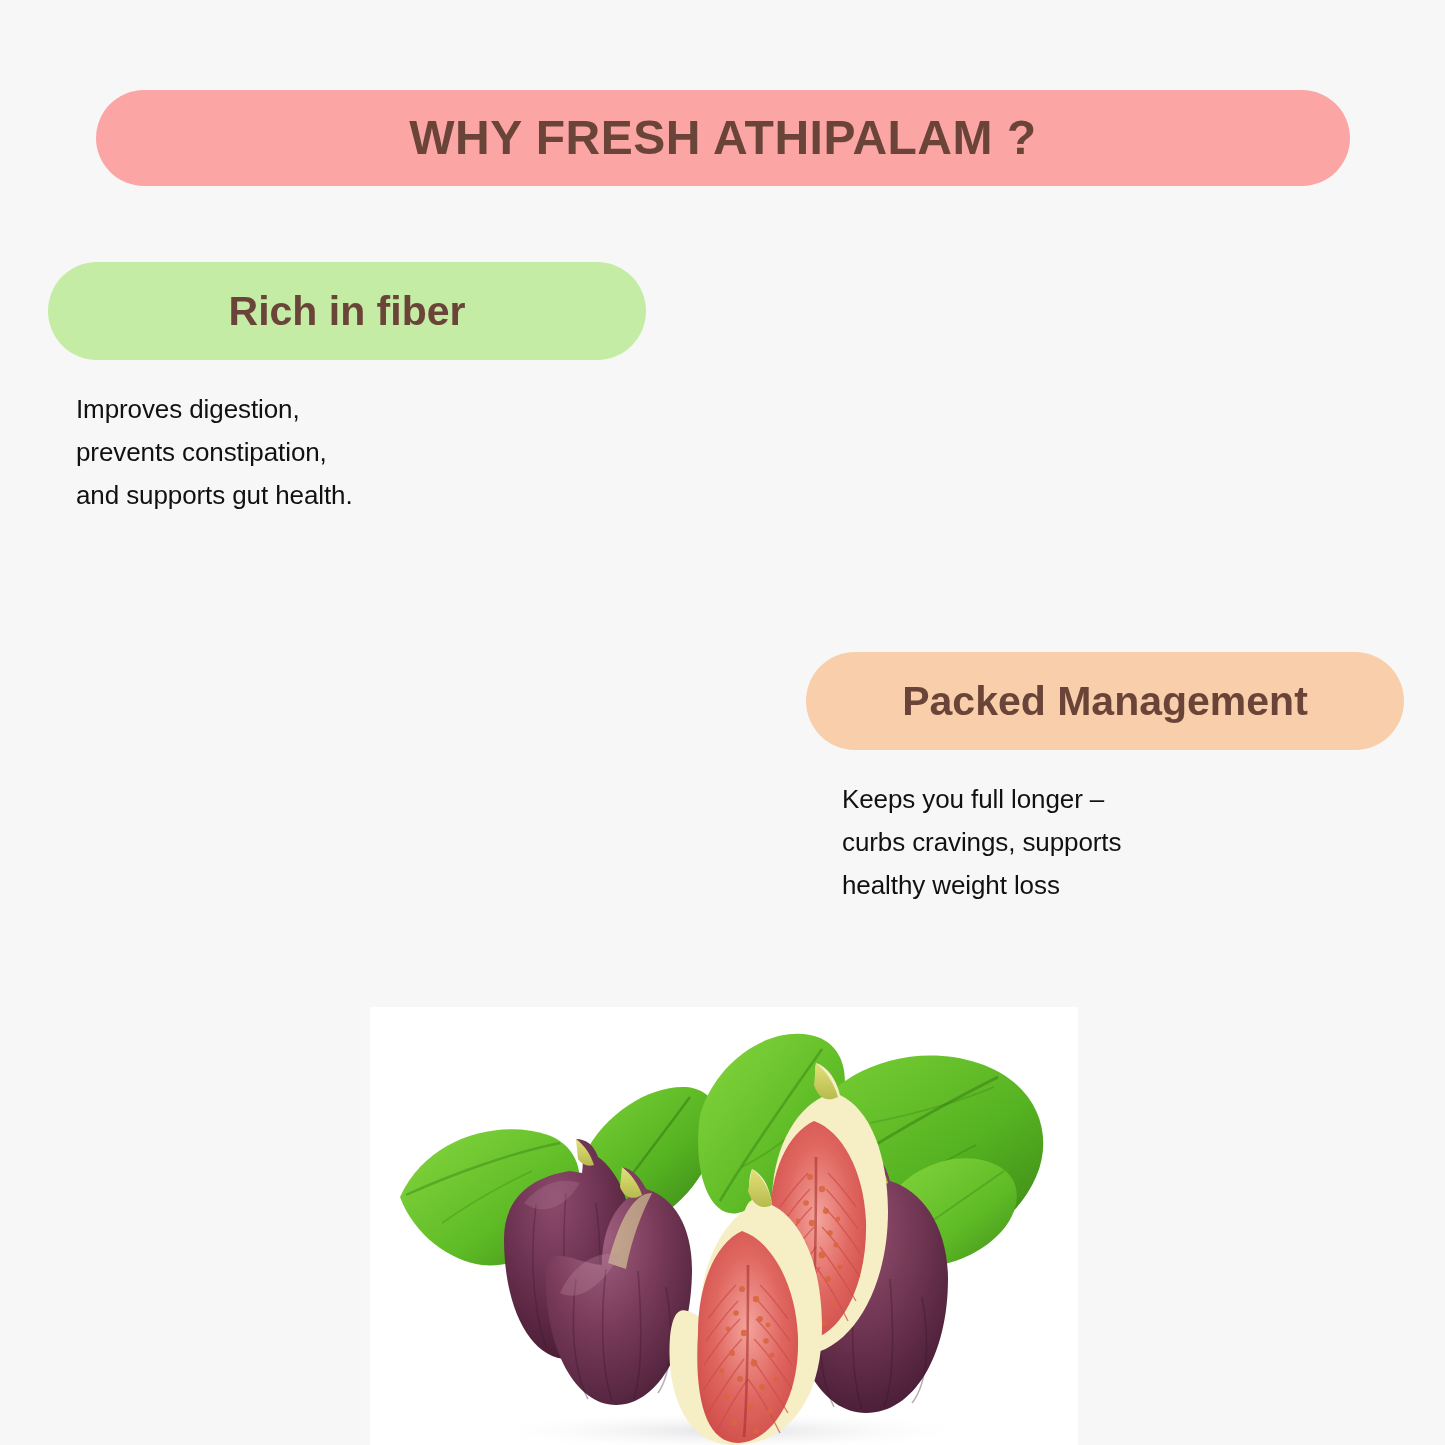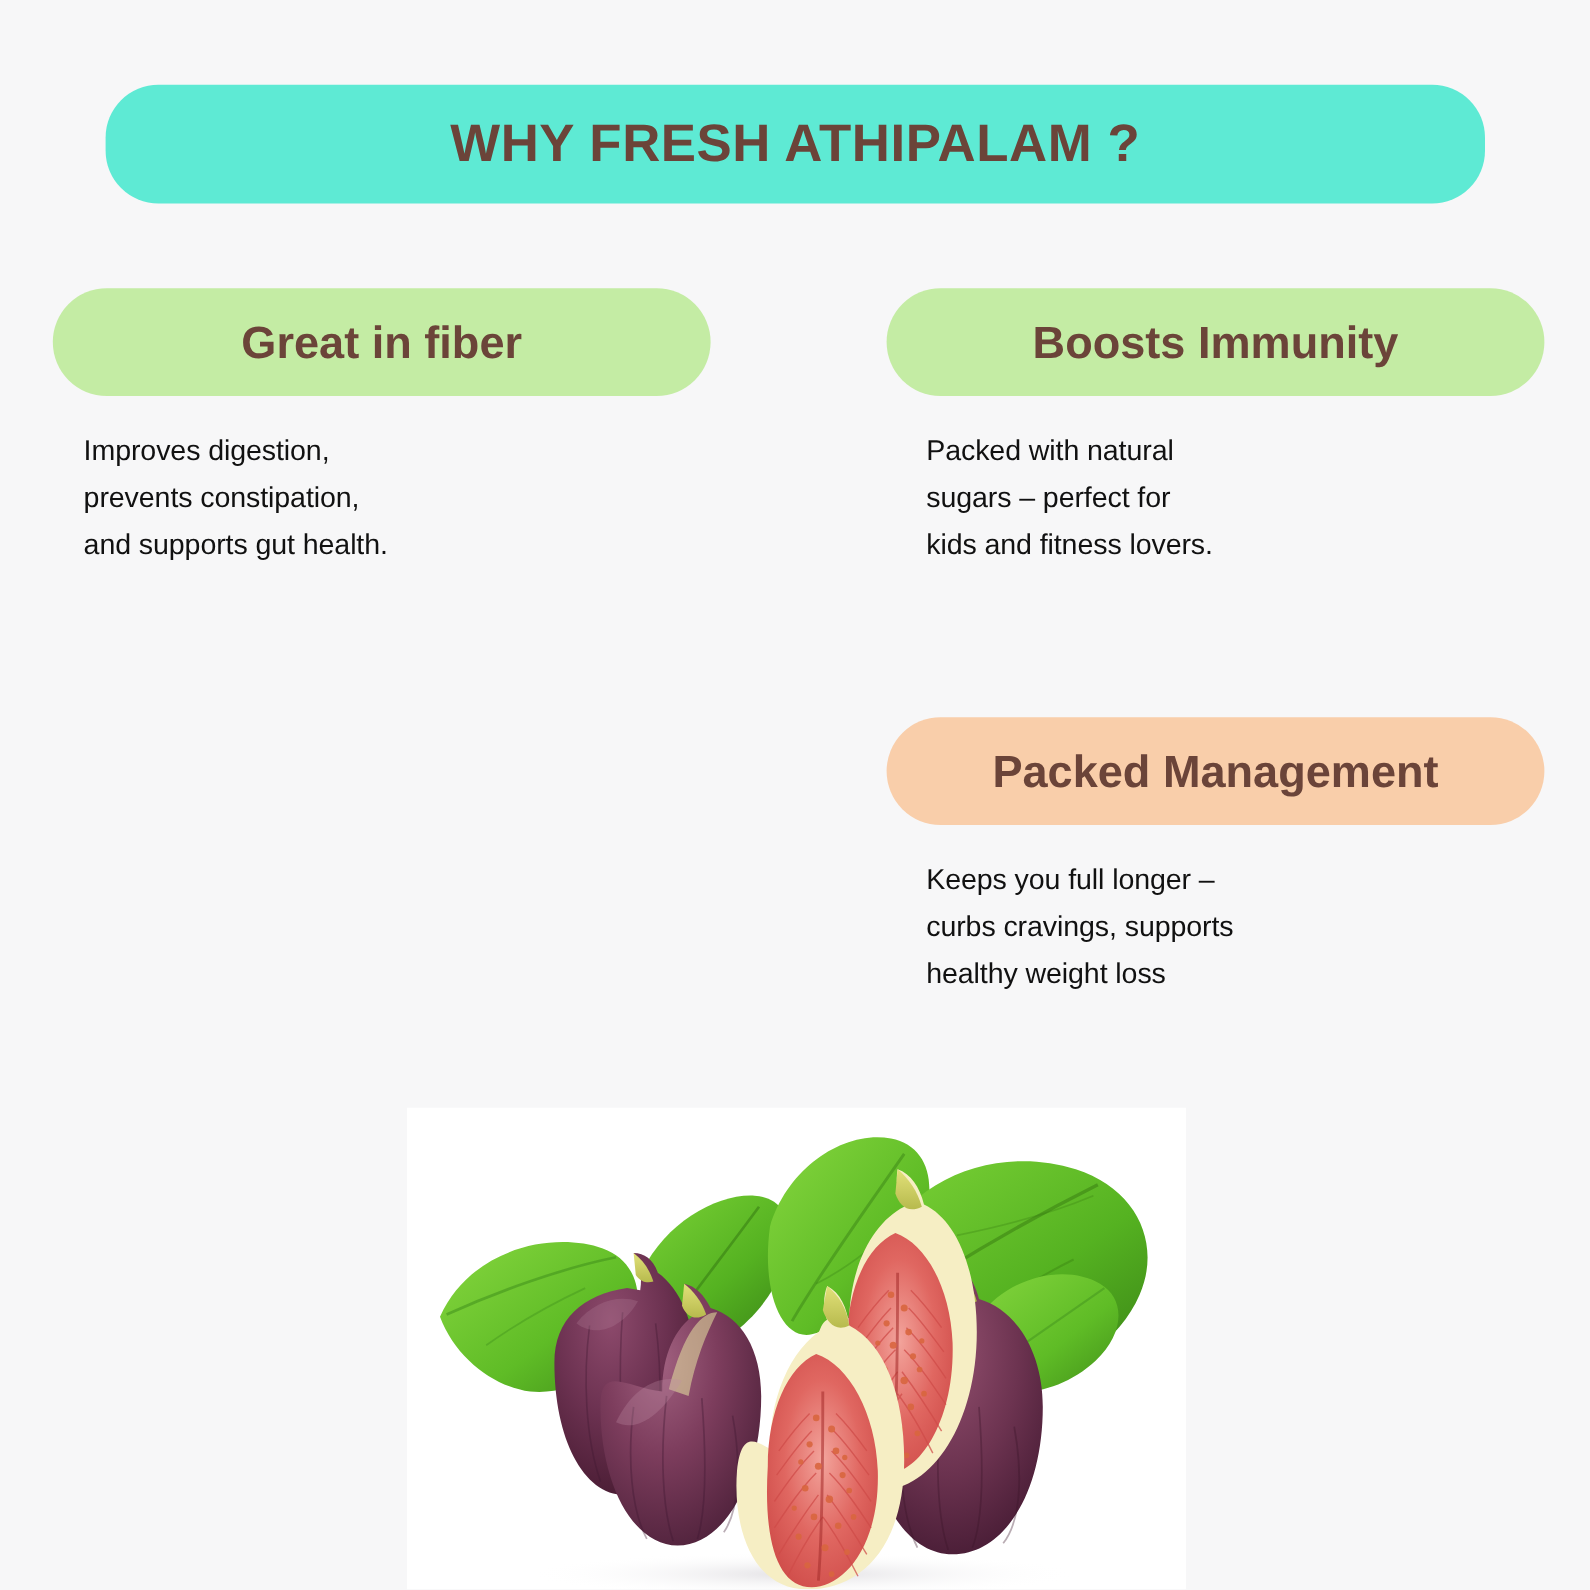--- a/index.html
+++ b/index.html
@@ -19,24 +19,24 @@
     position: relative;
     width: 1445px;
     height: 1445px;
     background: #f7f7f8;
   }
 
   
   .title-banner {
     position: absolute;
     left: 96px;
-    top: 77px;
+    top: 90px;
     width: 1254px;
-    height: 108px;
-    background: #5eead4;
+    height: 96px;
+    background: #fca5a5;
     border-radius: 48px;
     display: flex;
     align-items: center;
     justify-content: center;
     box-sizing: border-box;
   }
   .title-banner .title-text {
     font-size: 48px;
     font-weight: bold;
     color: #6b4439;
@@ -112,35 +112,27 @@
 <div class="page">
 
   <div class="title-banner">
     <div class="title-text">WHY FRESH ATHIPALAM ?</div>
   </div>
 
   <div class="features">
 
     <div class="feature col-left row-1">
       <div class="pill green">
-        <span class="pill-text">Great in fiber</span>
+        <span class="pill-text">Rich in fiber</span>
       </div>
       <div class="feature-body">Improves digestion,
 prevents constipation,
 and supports gut health.</div>
     </div>
 
-    <div class="feature col-right row-1">
-      <div class="pill green">
-        <span class="pill-text">Boosts Immunity</span>
-      </div>
-      <div class="feature-body">Packed with natural
-sugars – perfect for
-kids and fitness lovers.</div>
-    </div>
 
 
     <div class="feature col-right row-2">
       <div class="pill peach">
         <span class="pill-text">Packed Management</span>
       </div>
       <div class="feature-body">Keeps you full longer –
 curbs cravings, supports
 healthy weight loss</div>
     </div>

